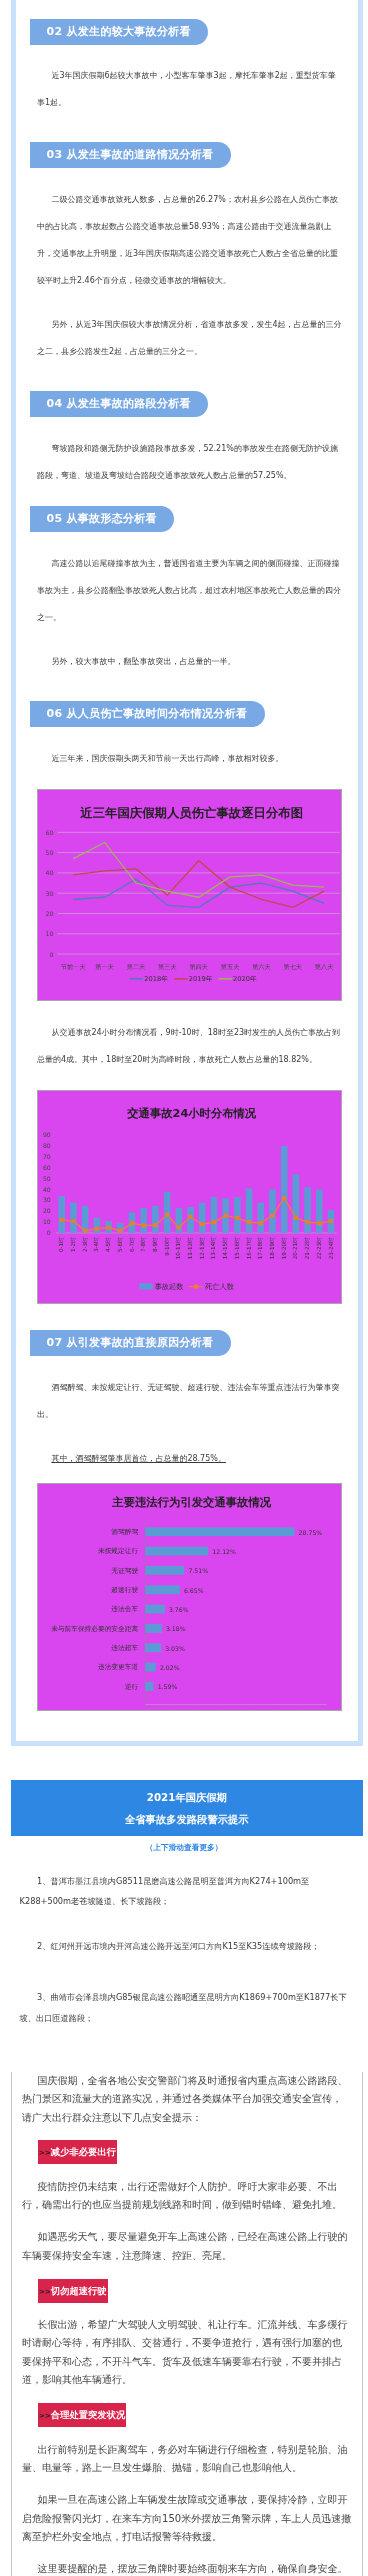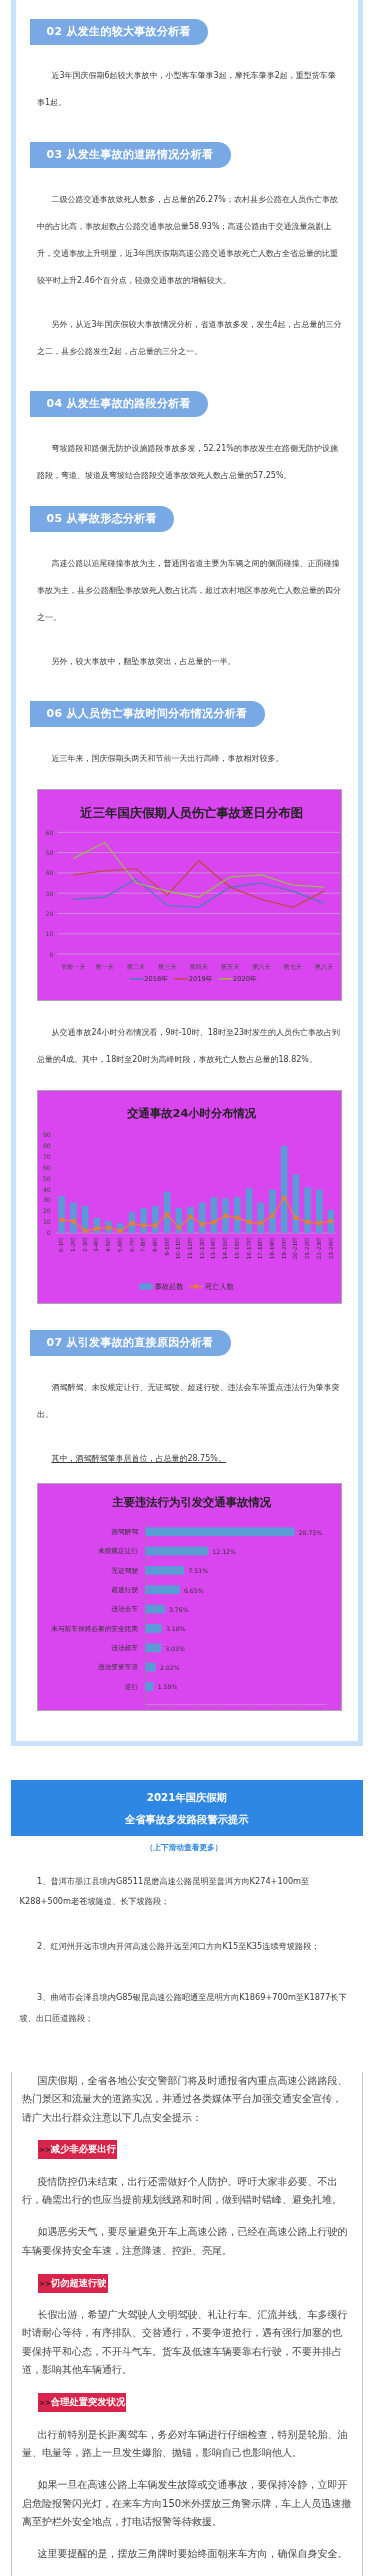--- a/index.html
+++ b/index.html
@@ -18,21 +18,21 @@
   .scroll-hint { text-align: center; color: #2f87e4; font-weight: bold; font-size: 7.7px; margin-top: 7.2px; }
   .road-item { padding: 0 10.3px 0 19.6px; text-indent: 17.5px; line-height: 20.6px; font-size: 8.2px; color: #3a3a3a; margin: 17.5px 0; }
   
   .tips-panel { margin: 23px 5.2px 0 10.8px; width: 352px; border: 0.5px solid #c6c6c6; border-top: none; position: relative; padding-bottom: 20.6px; }
   .tips-head { position: relative; height: 21.6px; }
   .tips-tab { position: absolute; left: -0.5px; top: 0; width: 114px; height: 21.6px; border: 0.5px solid #c6c6c6; border-bottom: none; background: #fff; font-weight: bold; font-size: 9.3px; line-height: 21.6px; padding-left: 7.2px; color: #333; }
   .tips-tab .slash { color: #f6d43a; }
   .tips-yellow { position: absolute; left: 114px; right: -0.5px; top: 0; height: 18.5px; background: #f9dd42; border-bottom: 0.5px solid #c6c6c6; }
   .tips-yellow .deco { position: absolute; right: 1px; top: 1px; color: #fff; font-weight: bold; font-size: 6.2px; line-height: 6.2px; text-align: right; }
   .tip-para { padding: 0 10.3px 0 10.3px; text-indent: 15.5px; line-height: 18.5px; font-size: 10px; color: #444; margin: 13.4px 0; }
-  .tag { display: inline-block; margin-left: 26px; background: #d8234a; color: #fff; font-weight: bold; font-size: 9.3px; padding: 1px 1px; line-height: 16px; }
+  .tag { display: inline-block; margin-left: 26px; background: #d8234a; color: #fff; font-weight: bold; font-size: 9.3px; padding: 1px 1px; line-height: 21px; }
   .tag .gt { color: #222; font-size: 7.2px; }
 </style>
 </head>
 <body>
 
 <div class="page">
 
   <div class="analysis-frame">
     <div class="analysis-inner">
 

